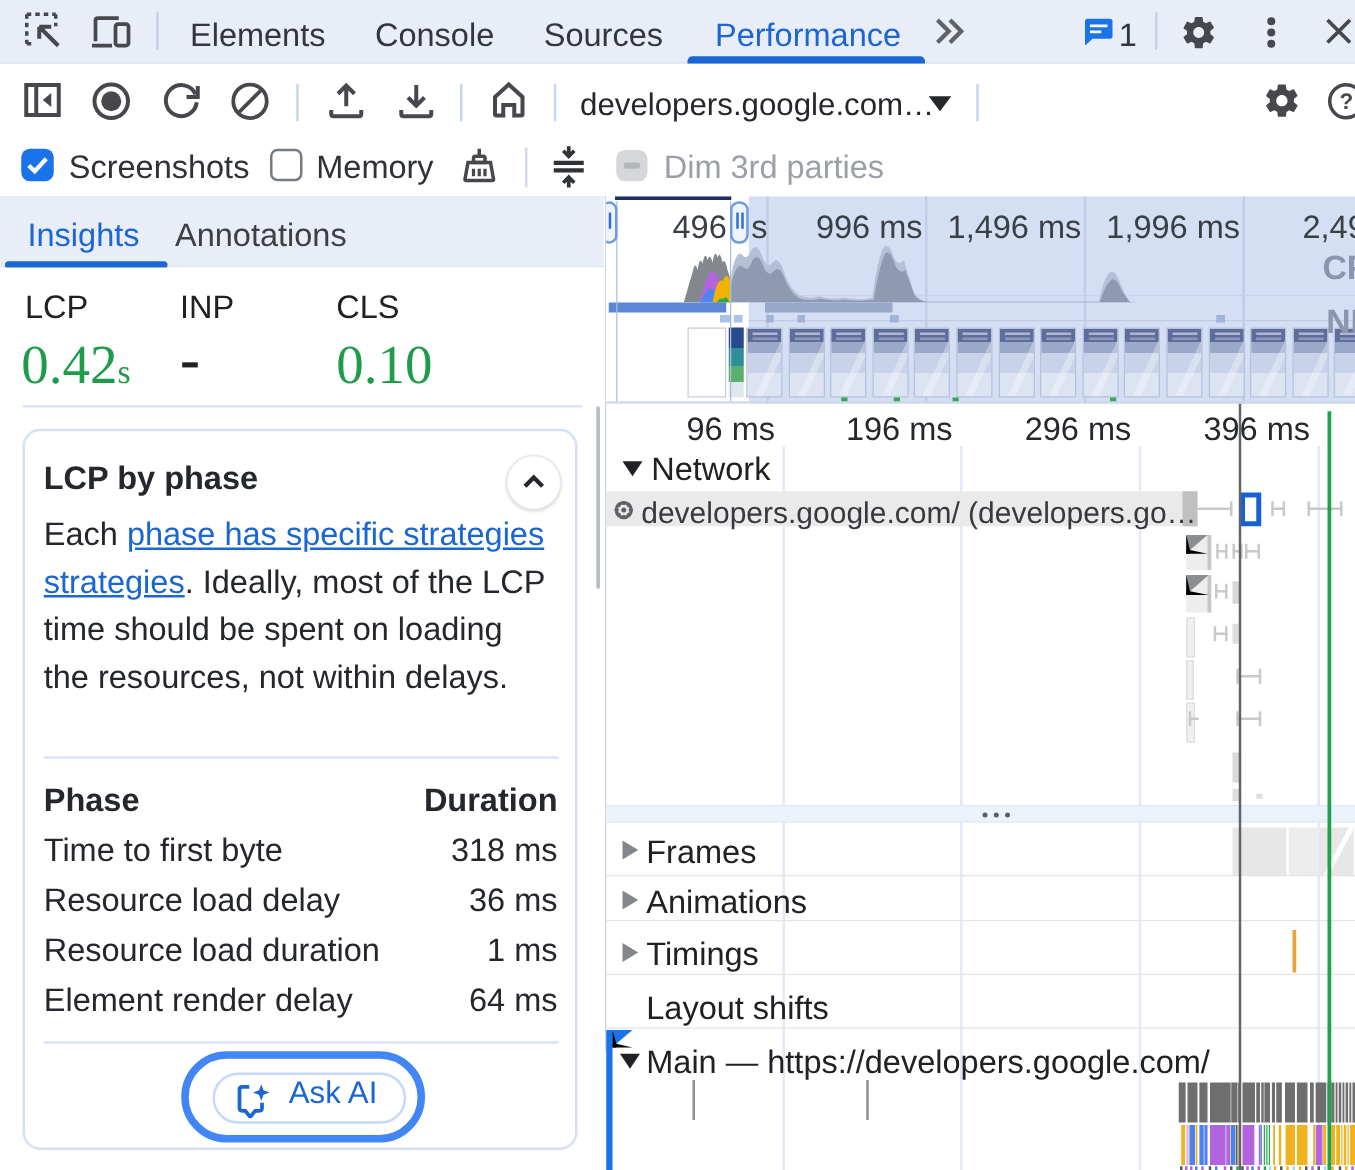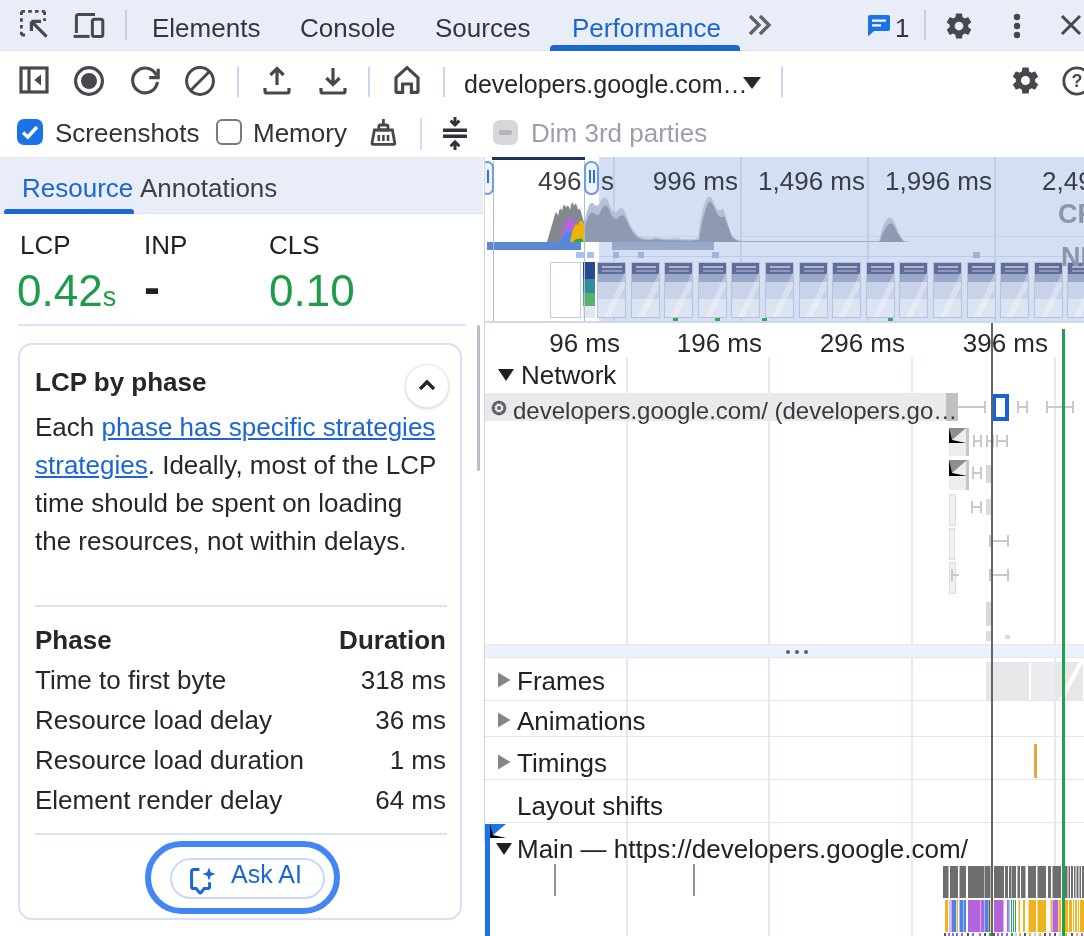--- a/index.html
+++ b/index.html
@@ -14,21 +14,21 @@
   
   #row2{left:0;top:51px;width:1084px;height:54px;background:#fff;}
   .vsep{position:absolute;width:2px;background:#c9d5ec;}
   
   #row3{left:0;top:105px;width:1084px;height:52px;background:#fff;border-bottom:1px solid #d9e1f0;}
   .cblabel{position:absolute;top:13px;font-size:26px;color:#2f3338;}
   
   #lefttabs{left:0;top:157px;width:483px;height:56px;background:#e9edf8;border-bottom:1px solid #dbe2f0;}
   #leftpanel{left:0;top:214px;width:483px;height:722px;background:#fff;}
   .mlabel{position:absolute;font-size:26px;font-weight:bold;color:#202124;}
-  .mval{position:absolute;font-size:44px;color:#1e9c49;}
+  .mval{position:absolute;font-size:44px;color:#1e9c49;font-family:Liberation Serif, serif;}
   
   #card{position:absolute;left:18px;top:343px;width:440px;height:573px;border:2px solid #d5e0f5;border-radius:14px;background:#fff;}
   .ctext{font-size:26px;color:#24272c;}
   
   #rightpanel{left:484px;top:157px;width:600px;height:684px;background:#fff;border-left:1px solid #cdd3e0;}
   .thumb{top:105px;width:29px;height:56px;box-sizing:border-box;border:1px solid #b6c2dc;
     background:linear-gradient(115deg,rgba(255,255,255,0) 0 60%,rgba(255,255,255,.3) 60% 72%,rgba(255,255,255,0) 72%),linear-gradient(180deg,#5e6d9c 0 20%,#9aa9ca 20% 36%,#c8d2e8 36% 66%,#dce3f1 66%);}
   .thumb::after{content:"";position:absolute;left:4px;top:3px;width:20px;height:2px;background:rgba(255,255,255,.5);box-shadow:0 4px 0 rgba(255,255,255,.3);}
   .wh{position:absolute;height:2px;background:#c9c9c9;}
   .wc{position:absolute;width:2px;height:12px;background:#c9c9c9;}
@@ -166,21 +166,21 @@
       <path d="M2.5 7.6 h12 M2.5 10.6 h12" stroke="#2f3338" stroke-width="1.7"></path>
       <path d="M8.5 17.5 v-3.7 M6.3 15.6 L8.5 13.4 L10.7 15.6" fill="none" stroke="#2f3338" stroke-width="1.5"></path>
     </svg>
 
     <div class="abs" style="left:493px;top:15px;width:25px;height:25px;background:#d5d7db;border-radius:7px">
       <div class="abs" style="left:6px;top:10px;width:13px;height:5px;background:#b2b5ba;border-radius:2px"></div>
     </div>
     <span class="cblabel" style="left:531px;color:#9ba0a8">Dim 3rd parties</span>
   </div>
   <div id="lefttabs" class="abs">
-    <span class="abs" style="left:22px;top:16px;font-size:26px;color:#1a66d2">Resource</span>
+    <span class="abs" style="left:22px;top:16px;font-size:26px;color:#1a66d2">Insights</span>
     <span class="abs" style="left:140px;top:16px;font-size:26px;color:#3c4043">Annotations</span>
     <div class="abs" style="left:4px;top:52px;width:130px;height:6px;background:#1a66d2;border-radius:4px"></div>
   </div>
   <div id="leftpanel" class="abs">
     <span class="mlabel" style="left:20px;top:16px;font-weight:500">LCP</span>
     <span class="mlabel" style="left:144px;top:16px;font-weight:500">INP</span>
     <span class="mlabel" style="left:269px;top:16px;font-weight:500">CLS</span>
     <span class="mval" style="left:17px;top:52px">0.42<span style="font-size:27px">s</span></span>
     <span class="mval" style="left:144px;top:46px;color:#202124;font-weight:bold;font-size:48px">-</span>
     <span class="mval" style="left:269px;top:52px">0.10</span>

